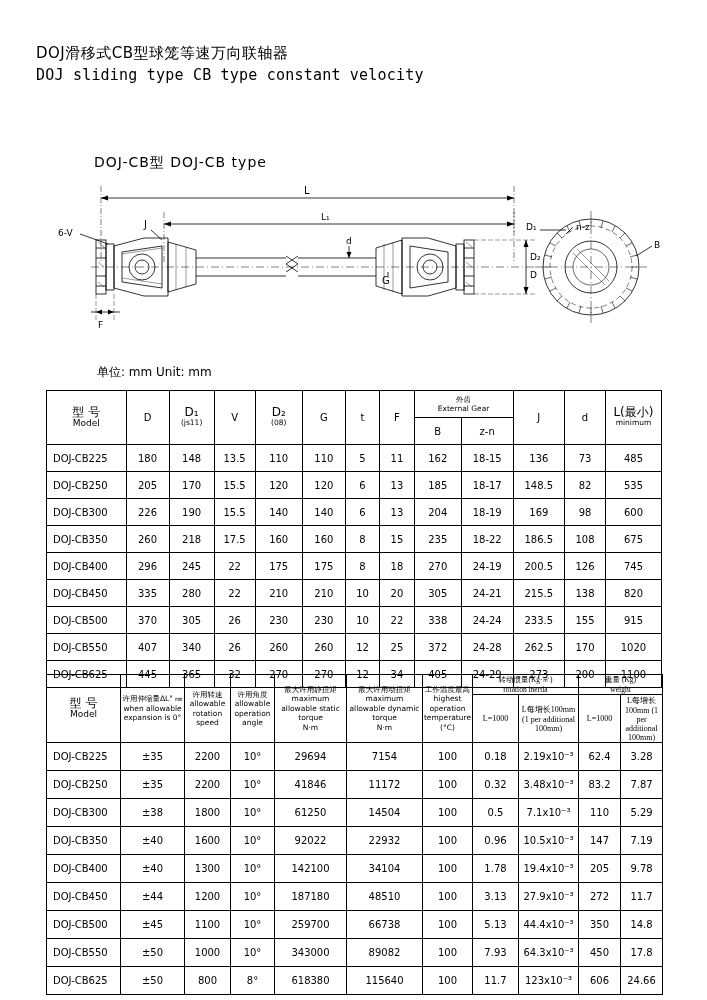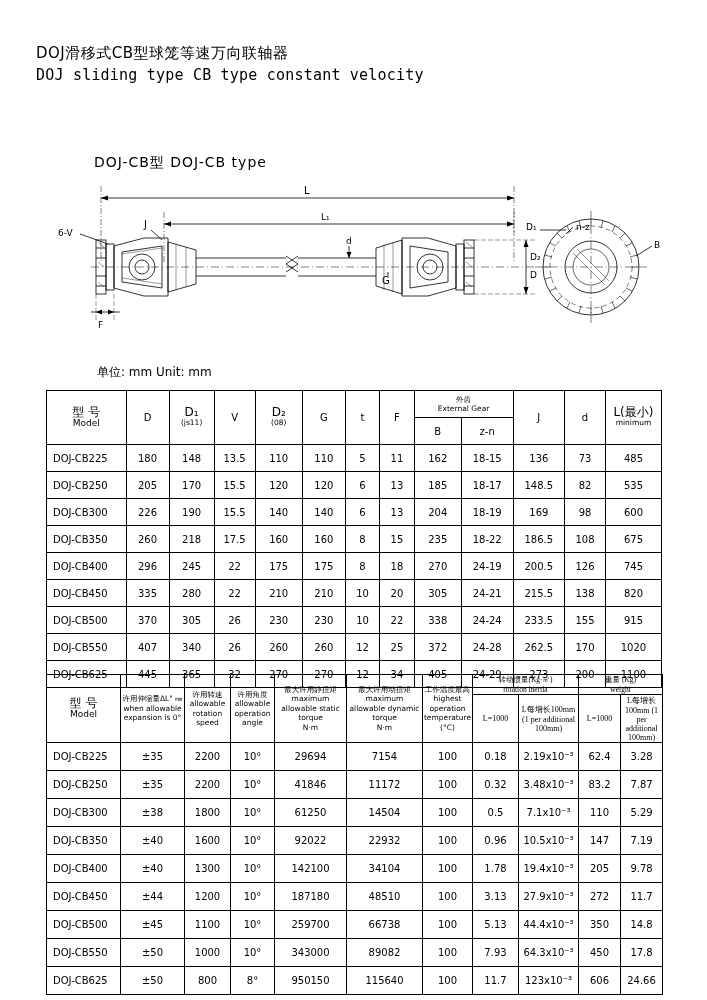--- a/index.html
+++ b/index.html
@@ -637,21 +637,21 @@
           <td>7.93</td>
           <td>64.3x10⁻³</td>
           <td>450</td>
           <td>17.8</td>
         </tr>
         <tr>
           <td class="model-cell">DOJ-CB625</td>
           <td>±50</td>
           <td>800</td>
           <td>8°</td>
-          <td>950150</td>
+          <td>618380</td>
           <td>115640</td>
           <td>100</td>
           <td>11.7</td>
           <td>123x10⁻³</td>
           <td>606</td>
           <td>24.66</td>
         </tr>
       </tbody>
     </table>
   </div>

